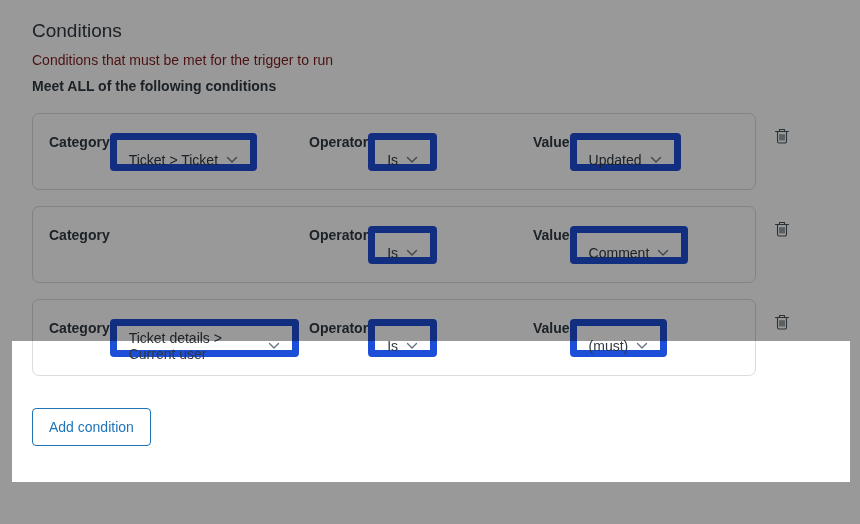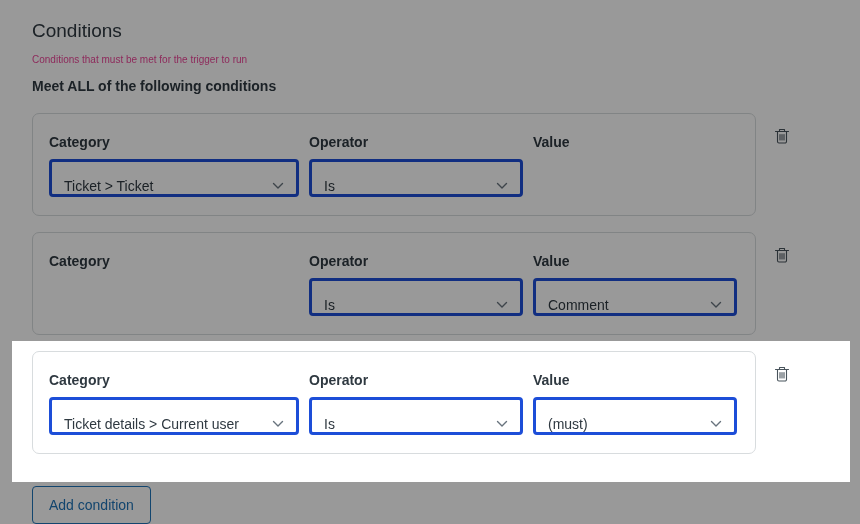--- a/index.html
+++ b/index.html
@@ -19,23 +19,23 @@
   }
   .page-title {
     padding-top: 19px;
     font-size: 19px;
     line-height: 24px;
     font-weight: 400;
     color: #2f3941;
   }
   .page-subtitle {
     margin-top: 7px;
-    font-size: 10px;
+    font-size: 14px;
     line-height: 20px;
-    color: #ec4899;
+    color: #7f1d1d;
   }
   .meet-all {
     margin-top: 7px;
     font-size: 14px;
     line-height: 18px;
     font-weight: 700;
     color: #2f3941;
   }
   .rows { margin-top: 18px; }
   .condition-row {
@@ -45,34 +45,34 @@
   }
   .condition-card {
     width: 763px;
     background: #ffffff;
     border: 1px solid #d8dcde;
     border-radius: 7px;
     padding: 19px 18px 18px 16px;
     display: flex;
     gap: 10px;
   }
-  .field { display: flex; flex-direction: column; }
+  .field { display: flex; flex-direction: row; }
   .field-category { width: 250px; }
   .field-operator { width: 214px; }
   .field-value   { flex: 1; }
   .field-label {
     font-size: 14px;
     line-height: 18px;
     font-weight: 700;
     color: #2f3941;
     margin-bottom: 8px;
   }
   .select {
     height: 38px;
-    border: 3px solid #1d4ed8;
+    border: 7px solid #1d4ed8;
     border-radius: 4px;
     background: #ffffff;
     display: flex;
     align-items: center;
     justify-content: space-between;
     padding: 16px 12px 0 12px;
     font-size: 14px;
     color: #2f3941;
     cursor: pointer;
   }
@@ -142,20 +142,28 @@
             <span>Is</span>
             <span class="chev">
               <svg width="12" height="8" viewBox="0 0 12 8">
                   <path d="M1.5 1.5 L6 6 L10.5 1.5" fill="none" stroke="#68737d" stroke-width="1.4" stroke-linecap="round" stroke-linejoin="round"></path>
                 </svg>
             </span>
           </div>
         </div>
         <div class="field field-value">
           <span class="field-label">Value</span>
+          <div class="select">
+            <span>Updated</span>
+            <span class="chev">
+              <svg width="12" height="8" viewBox="0 0 12 8">
+                  <path d="M1.5 1.5 L6 6 L10.5 1.5" fill="none" stroke="#68737d" stroke-width="1.4" stroke-linecap="round" stroke-linejoin="round"></path>
+                </svg>
+            </span>
+          </div>
         </div>
       </div>
       <button class="trash-btn">
         <span>
           <svg width="16" height="17" viewBox="0 0 16 17">
               <path d="M1.5 3.5 H14.5 M5.5 3.5 V1.5 H10.5 V3.5 M3.5 3.5 V13.5 A1.5 1.5 0 0 0 5 15 H11 A1.5 1.5 0 0 0 12.5 13.5 V3.5 M6 6.5 V12 M8 6.5 V12 M10 6.5 V12" fill="none" stroke="#49545c" stroke-width="1.1" stroke-linecap="round" stroke-linejoin="round"></path>
             </svg>
         </span>
       </button>
     </div>

